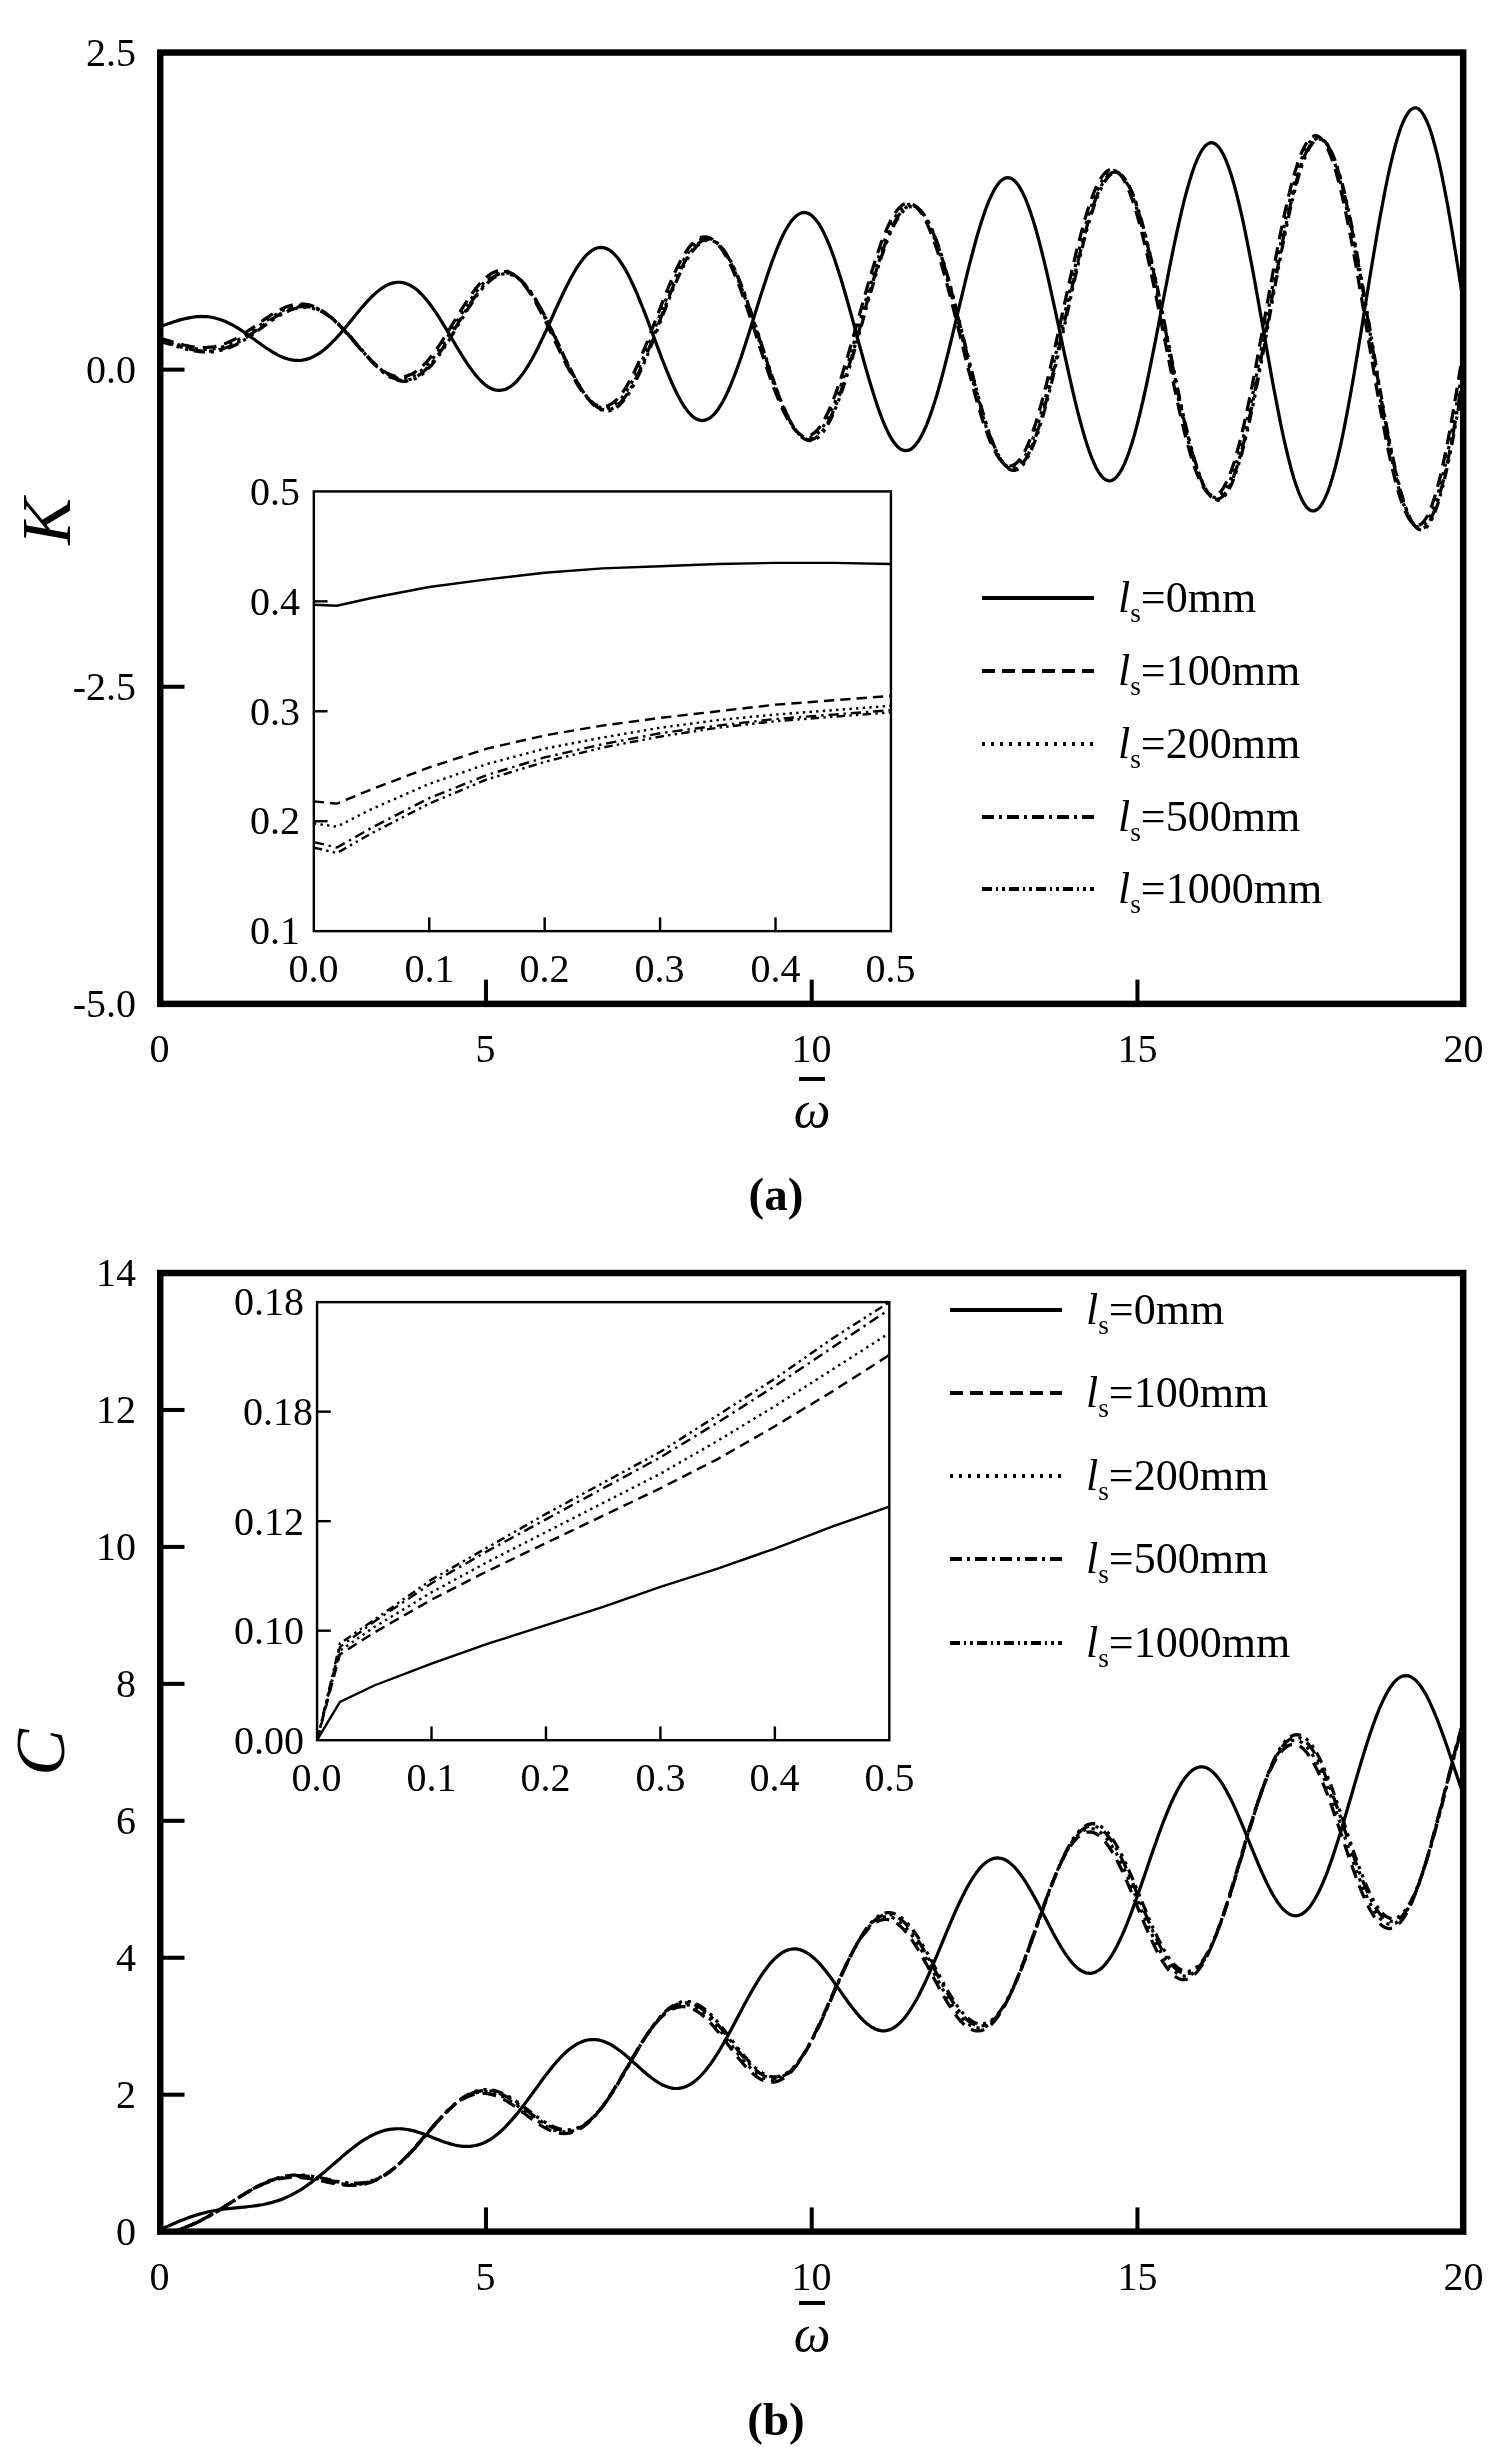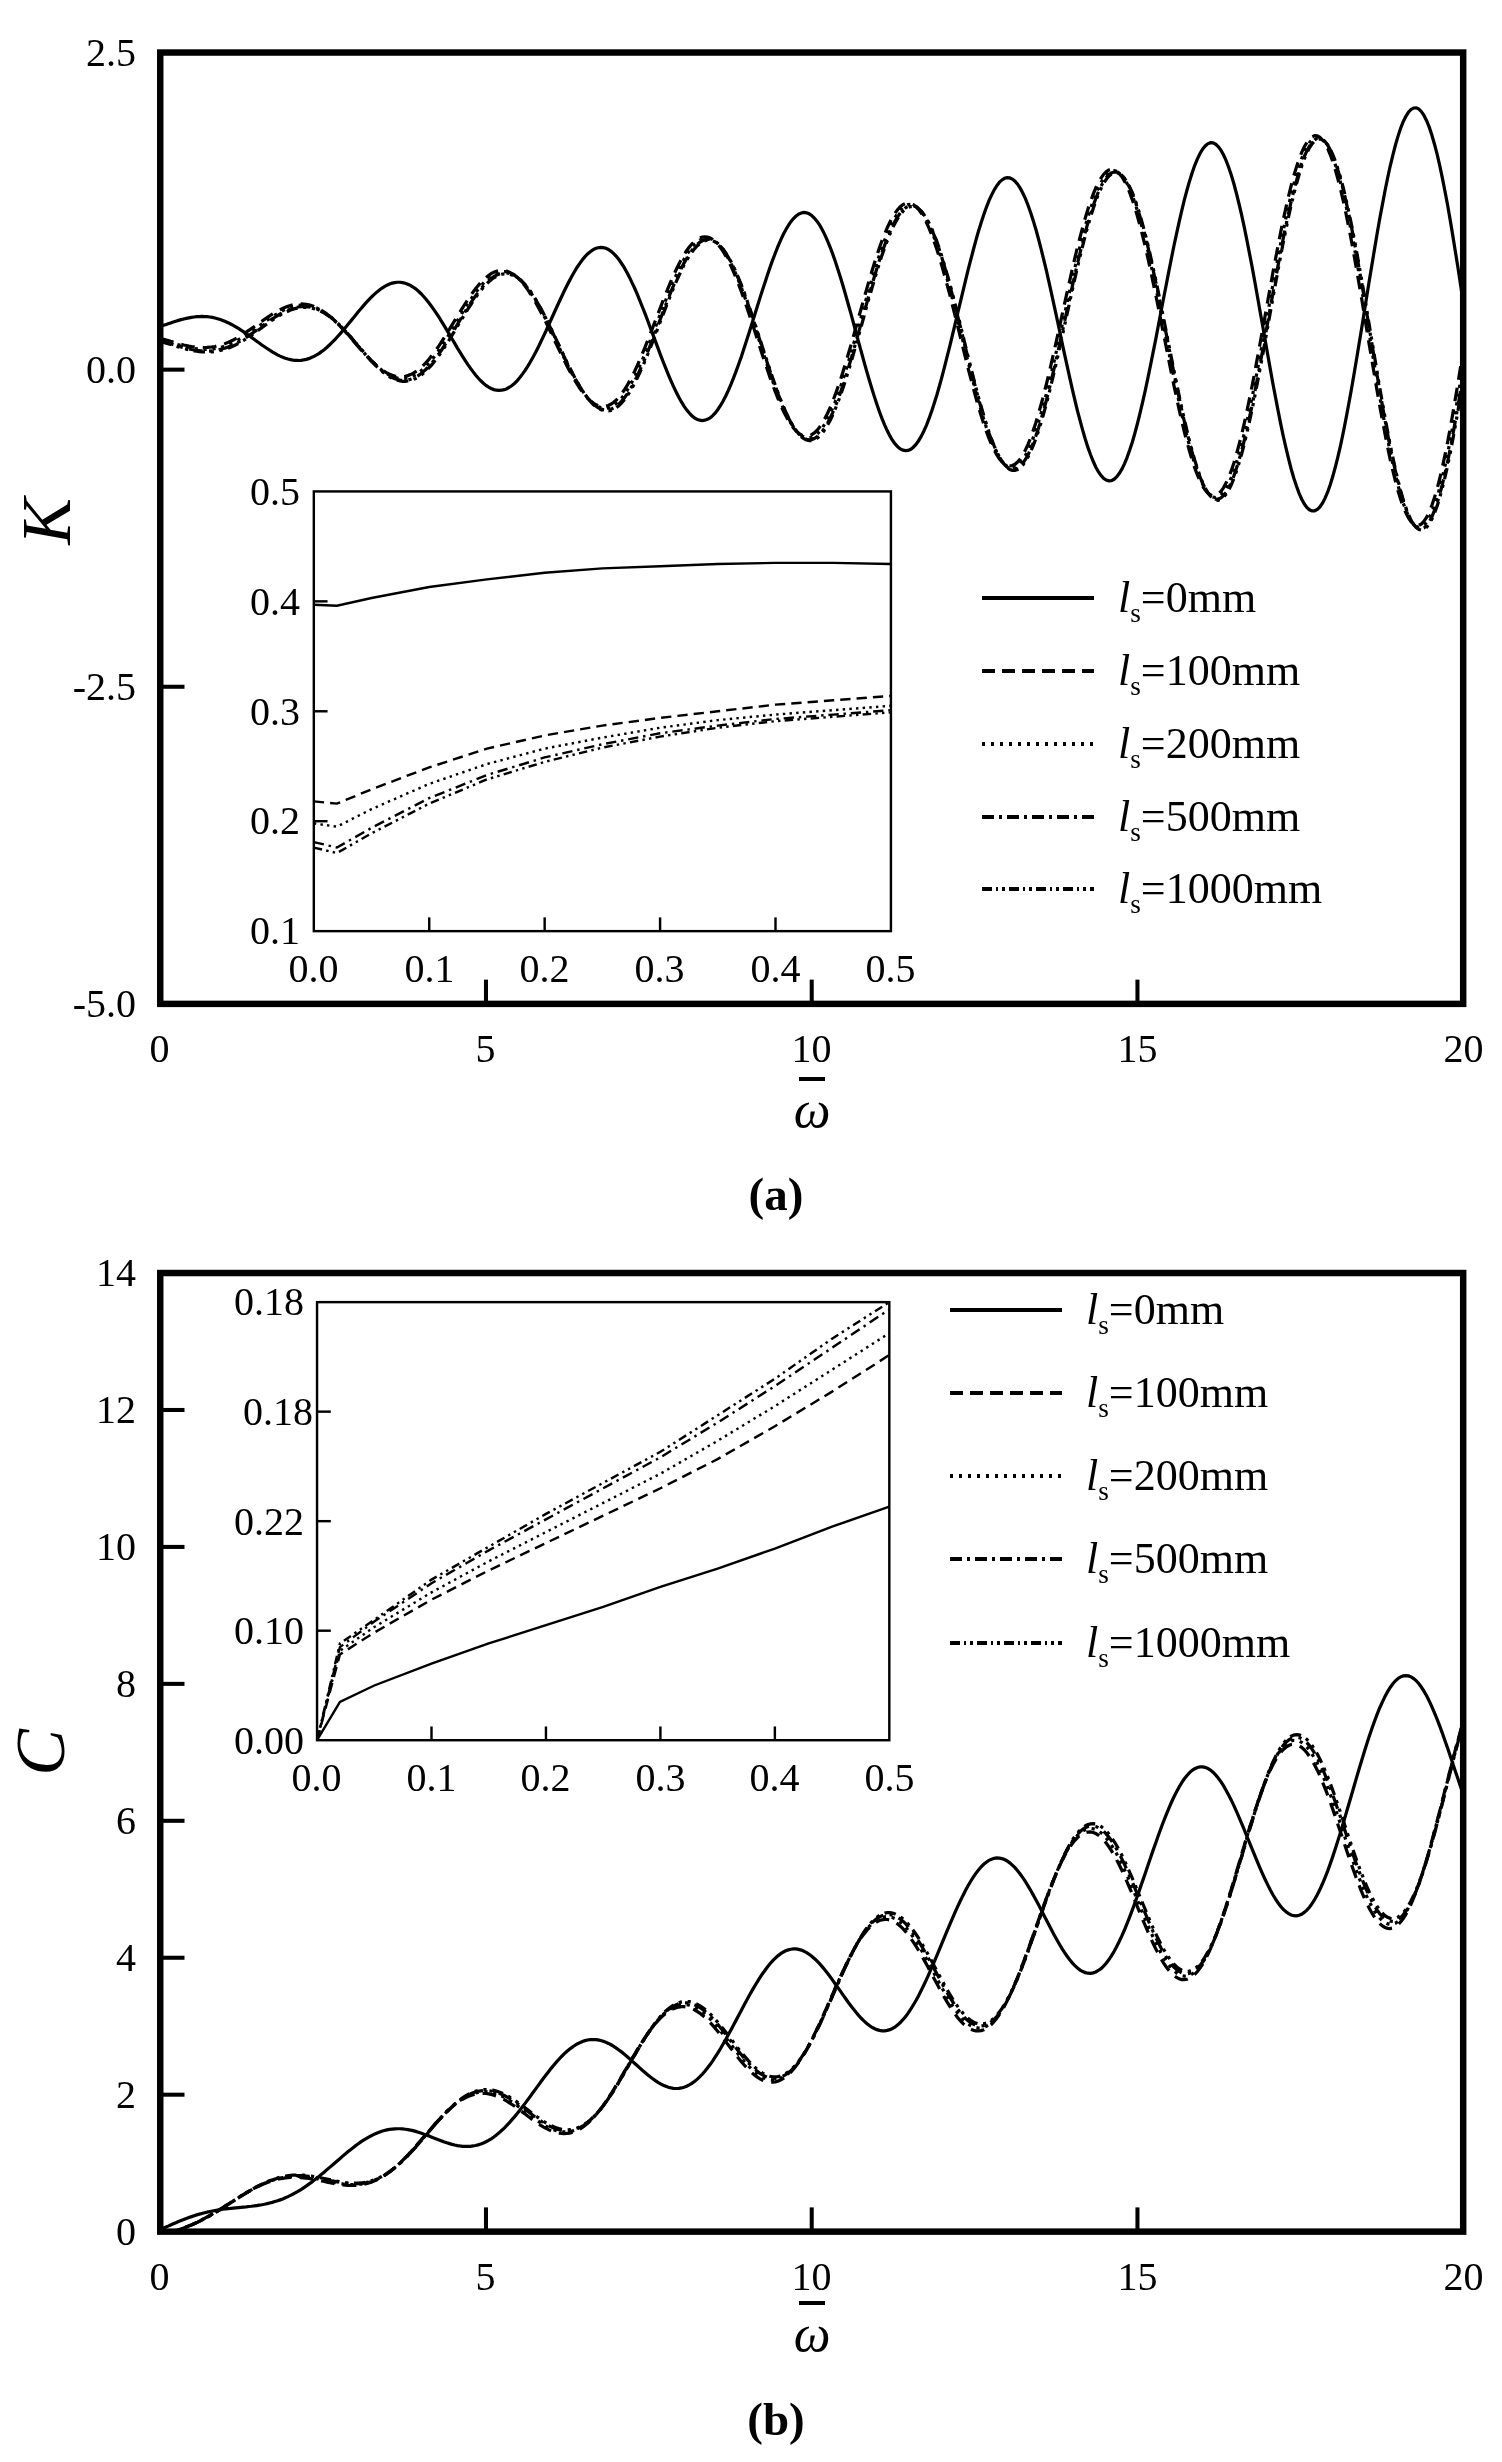--- a/index.html
+++ b/index.html
@@ -132,21 +132,21 @@
       <div class="tick" style="left: -8px; top: 2069px; width: 144px; text-align: right;">2</div>
       <div class="tick" style="left: -8px; top: 2206px; width: 144px; text-align: right;">0</div>
       <div class="tick" style="left: 260px; top: 1752px; width: 113px; text-align: center;">0.0</div>
       <div class="tick" style="left: 375px; top: 1752px; width: 113px; text-align: center;">0.1</div>
       <div class="tick" style="left: 489px; top: 1752px; width: 113px; text-align: center;">0.2</div>
       <div class="tick" style="left: 604px; top: 1752px; width: 113px; text-align: center;">0.3</div>
       <div class="tick" style="left: 718px; top: 1752px; width: 113px; text-align: center;">0.4</div>
       <div class="tick" style="left: 833px; top: 1752px; width: 113px; text-align: center;">0.5</div>
       <div class="tick" style="left: 175px; top: 1276px; width: 129px; text-align: right;">0.18</div>
       <div class="tick" style="left: 184px; top: 1386px; width: 129px; text-align: right;">0.18</div>
-      <div class="tick" style="left: 175px; top: 1496px; width: 129px; text-align: right;">0.22</div>
+      <div class="tick" style="left: 175px; top: 1496px; width: 129px; text-align: right;">0.12</div>
       <div class="tick" style="left: 175px; top: 1605px; width: 129px; text-align: right;">0.10</div>
       <div class="tick" style="left: 175px; top: 1715px; width: 129px; text-align: right;">0.00</div>
     </div>
 
   <div class="ylab" style="left:-10.5px;top:465px;">
     <span>K</span>
   </div>
   <div class="xlab" style="left:739px;top:1077px;">
     <span class="obar"><span class="bar"></span><span>ω</span></span>
   </div>

